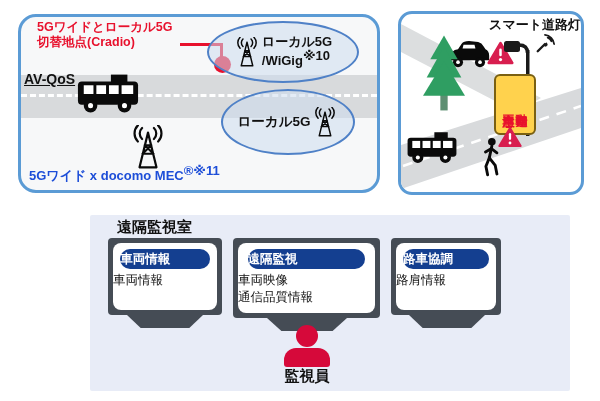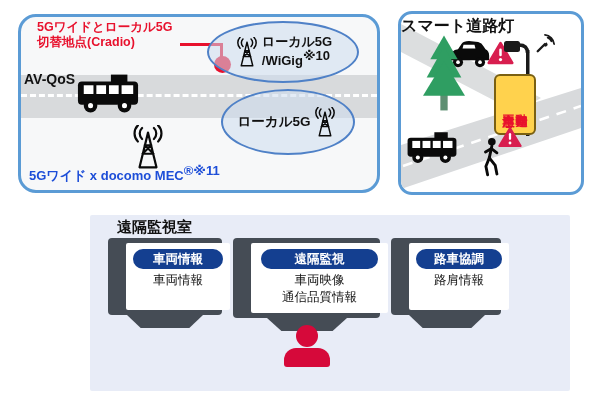--- a/index.html
+++ b/index.html
@@ -6,55 +6,55 @@
   body { background:#fff; }
   .stage { position:relative; width:600px; height:401px; background:#fff; overflow:hidden;
            font-family:"Liberation Sans","DejaVu Sans",sans-serif; }
   .abs { position:absolute; }
 
   
   .network-panel { left:18px; top:14px; width:362px; height:179px; background:#f7f8f9;
                    border:3px solid #5b9bd5; border-radius:18px; overflow:hidden; }
   .np-road { left:0; right:0; top:58px; height:43px; background:#d8dadc; }
   .np-dash { left:0; right:0; top:19px; border-top:3px dashed #fff; }
-  .np-avqos { left:3px; top:54px; font-size:14px; font-weight:bold; color:#111; }
+  .np-avqos { left:3px; top:54px; font-size:14px; font-weight:bold; color:#111;text-decoration:underline; }
   .np-redlabel { left:16px; top:3px; width:166px; text-align:left; color:#e8112d;
                  font-weight:bold; font-size:12.5px; line-height:1.18; }
   .np-conn-h { left:159px; top:26px; width:43px; height:3px; background:#e8112d; }
   .np-conn-v { left:199px; top:26px; width:3px; height:17px; background:#e8112d; }
   .np-dot { left:193px; top:39px; width:17px; height:17px; border-radius:50%; background:#e8112d; }
   .np-ellipse { border:2px solid #4f81c7; border-radius:50%;
                 background:rgba(206,220,238,0.55); display:flex; align-items:center;
                 justify-content:center; gap:2px; }
   .np-e1 { left:186px; top:4px; width:152px; height:62px; }
   .np-e2 { left:200px; top:72px; width:134px; height:66px; }
   .np-etext { font-size:13px; font-weight:bold; color:#111; line-height:1.1; text-align:left; }
   sup.note { font-size:13px; font-weight:bold; }
   .np-antenna-main { left:108px; top:108px; }
   .np-mec { left:0px; top:146px; width:230px; text-align:left; font-size:13px;
             font-weight:bold; color:#1d4ed8;margin-left:8px; }
 
   
   .street-panel { left:398px; top:11px; width:186px; height:184px; background:#fff;
                   border:3px solid #5b9bd5; border-radius:14px; overflow:hidden; }
-  .sp-title { left:0; top:2px; width:100%; text-align:left; font-size:16px;
+  .sp-title { left:0; top:2px; width:100%; text-align:right; font-size:13px;
               font-weight:bold; color:#111; }
   .sp-sign { left:93px; top:60px; width:42px; height:61px; background:#ffd24d;
              border:2px solid #7a6012; border-radius:6px; display:flex; flex-direction:row;
              justify-content:center; align-items:center; gap:1px; padding:2px; }
   .sp-sign span { writing-mode:vertical-rl; text-orientation:upright; font-size:12px;
                   font-weight:bold; color:#e8112d; letter-spacing:0.5px; line-height:1; }
 
   
   .room-panel { left:90px; top:215px; width:480px; height:176px; background:#e8ecf7;
                 border-radius:2px; }
   .rp-title { left:27px; top:3px; font-size:15px; font-weight:bold; color:#111; }
   .monitor { background:#454c55; border-radius:4px; padding:5px; }
-  .screen { background:#fff; width:100%; height:100%; border-radius:2px; text-align:center;
-            overflow:hidden;margin-left:13px; }
+  .screen { background:#fff; width:100%; height:100%; border-radius:8px; 
+            overflow:hidden; }
   .pill { margin:6px auto 3px; background:#143f90; color:#fff; font-weight:bold;
           font-size:12.5px; height:20px; line-height:20px; border-radius:11px; width:86%; }
   .mline { font-size:12.5px; color:#111; line-height:17px; }
   .stand { background:#454c55; height:13px; width:76px;
            clip-path:polygon(0 0,100% 0,82% 100%,18% 100%); }
   .op-head { width:22px; height:22px; border-radius:50%; background:#d6093a; }
   .op-body { width:46px; height:19px; border-radius:12px 12px 3px 3px; background:#d6093a; }
   .op-label { width:90px; text-align:center; font-size:15px; font-weight:bold; color:#111; }
 </style>
 </head>
@@ -227,15 +227,16 @@
     <div class="abs monitor" style="left:301px;top:23px;width:110px;height:77px">
       <div class="screen">
         <div class="pill">路車協調</div>
         <div class="mline">路肩情報</div>
       </div>
     </div>
     <div class="abs stand" style="left:319px;top:100px"></div>
 
     <div class="abs op-head" style="left:206px;top:110px"></div>
     <div class="abs op-body" style="left:194px;top:133px"></div>
+    <div class="abs op-label" style="left:172px;top:152px">監視員</div>
   </section>
 
 </div>
 
 </body></html>

